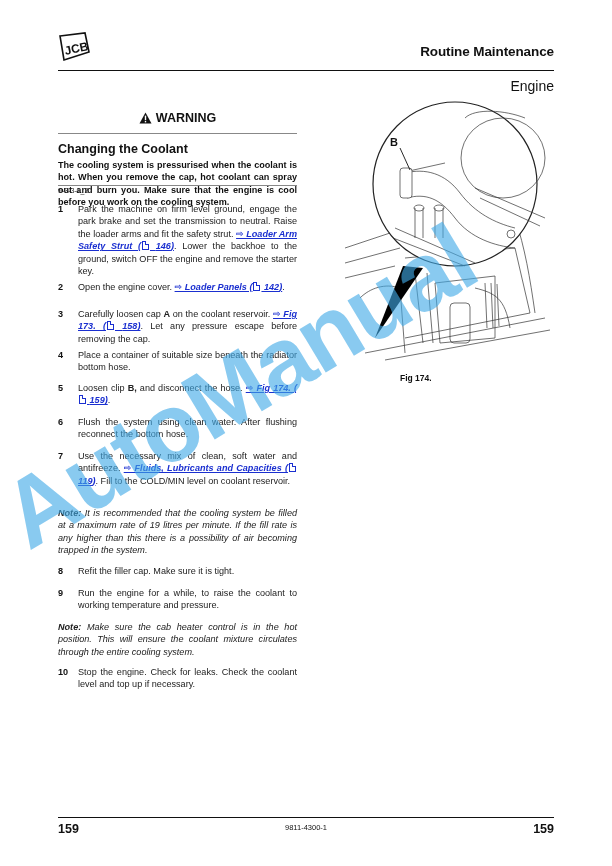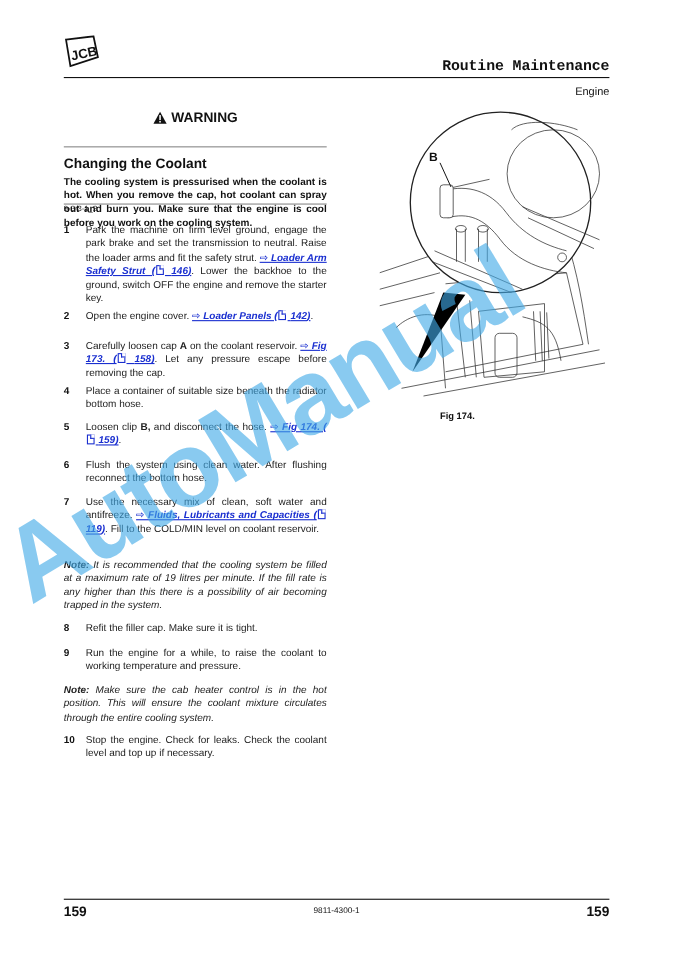--- a/index.html
+++ b/index.html
@@ -1,26 +1,26 @@
 <!DOCTYPE html>
 <html><head>
   <meta charset="utf-8">
   <style>
     html, body { margin: 0; padding: 0; background: #ffffff; }
     body { width: 612px; height: 866px; position: relative; overflow: hidden;
       font-family: "Liberation Sans", "DejaVu Sans", sans-serif; color: #111; }
     .abs { position: absolute; }
     .logo { left: 58px; top: 32px; width: 32px; height: 30px; }
-    .hdr-title { right: 58px; top: 54px; font-size: 13.5px; font-weight: bold; letter-spacing: -0.1px; font-family: Liberation Mono, monospace; }
+    .hdr-title { right: 58px; top: 44px; font-size: 13.5px; font-weight: bold; letter-spacing: -0.1px; }
     .hdr-rule { left: 58px; width: 496px; top: 70px; height: 0; border-top: 1.4px solid #111; }
-    .hdr-sub { right: 58px; top: 78px; font-size: 10px; padding-left: 37px; }
+    .hdr-sub { right: 58px; top: 78px; font-size: 14px; padding-left: 37px; }
     .sec-title { left: 58px; top: 98px; font-size: 12.5px; font-weight: bold; margin-top: 44px; }
 
     .col { left: 58px; width: 239px; font-size: 9.1px; line-height: 12.4px; margin-top: 23px; }
-    .warn-head { left: 58px; width: 239px; top: 100px; text-align: center; font-size: 12.5px; font-weight: bold; }
+    .warn-head { left: 58px; width: 239px; top: 111px; text-align: center; font-size: 12.5px; font-weight: bold; }
     .warn-head svg { vertical-align: -2px; margin-right: 4px; }
     .warn-rule-top { left: 58px; width: 239px; top: 133px; border-top: 0.8px solid #888; }
     .warn-body { top: 136px; font-weight: bold; text-align: justify; text-align-last: left; }
     .warn-rule-bot { left: 58px; width: 239px; top: 185px; border-top: 0.8px solid #888; }
     .warn-code { left: 58px; top: 187px; font-size: 7px; color: #222; }
 
     .step { left: 58px; width: 239px; font-size: 9.1px; line-height: 12.4px; }
     .step .num { position: absolute; left: 0; top: 0; font-weight: bold; }
     .step .txt { margin-left: 20px; text-align: justify; color: #222; }
     .note { left: 58px; width: 239px; font-size: 9.1px; line-height: 12.4px; font-style: italic; text-align: justify; color: #222; }

